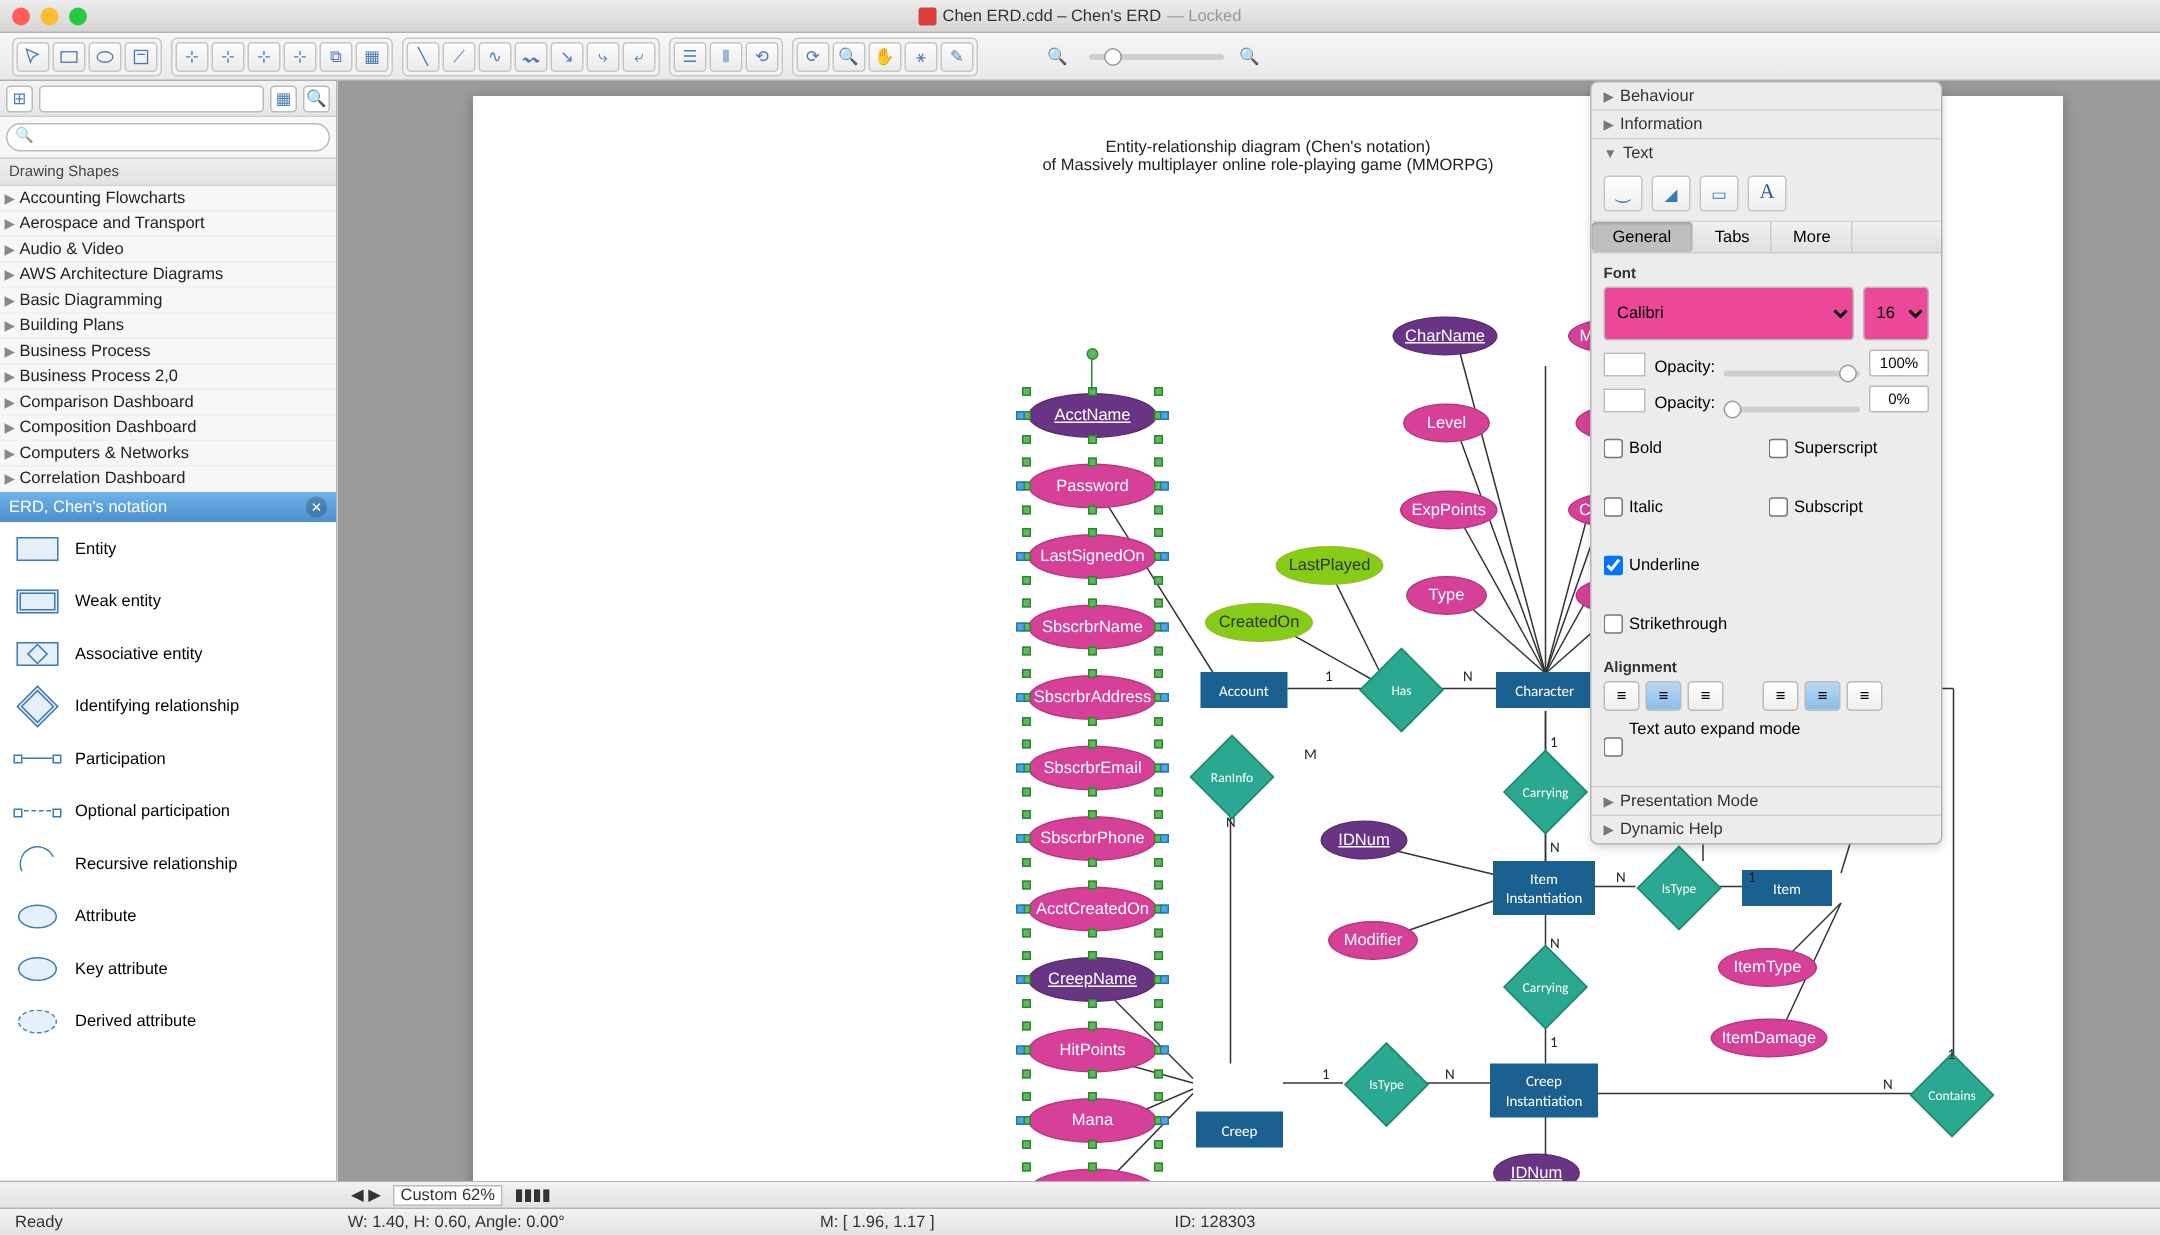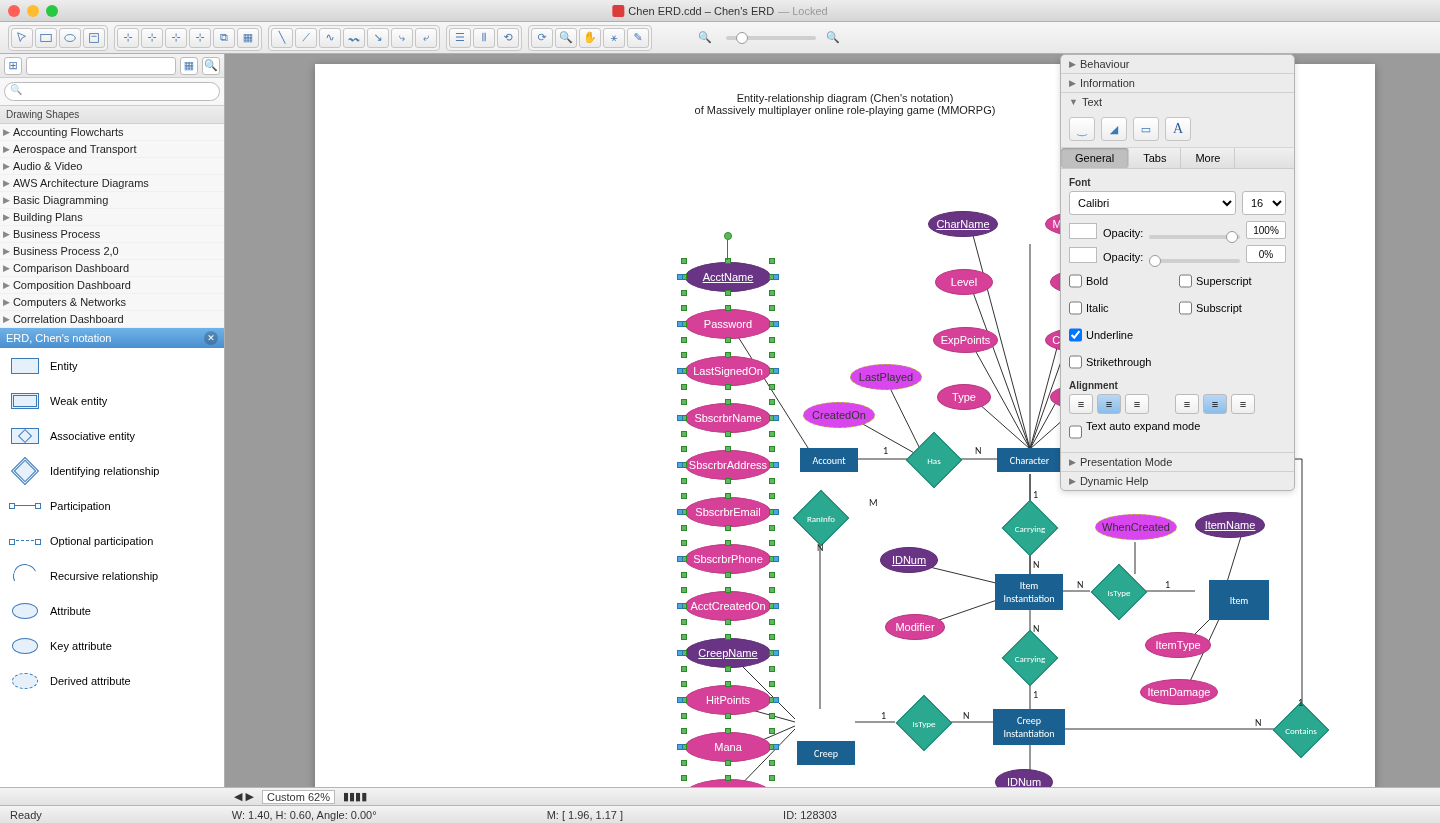--- a/index.html
+++ b/index.html
@@ -49,42 +49,42 @@
 .shape-thumb .line::before{left:-2px}.shape-thumb .line::after{right:-2px}
 .shape-thumb .arc{width:24px;height:24px;border:1px solid #3a7ab8;border-radius:50%;border-right-color:transparent;border-bottom-color:transparent;transform:rotate(20deg)}
 .canvas-area{flex:1;background:#9b9b9b;overflow:auto;position:relative}
 .page{position:absolute;left:90px;top:10px;width:1060px;height:770px;background:#fff;box-shadow:0 2px 8px rgba(0,0,0,.3)}
 .diagram{position:relative;width:100%;height:100%}
 .dtitle{position:absolute;top:28px;left:50%;transform:translateX(-50%);text-align:center;font-size:17px;color:#222;width:800px;font-family:Calibri,Arial}
 .d-entity{position:absolute;background:#1a6091;color:#fff;font-size:10px;display:flex;align-items:center;justify-content:center;text-align:center;font-family:Calibri,Arial;padding:2px 4px}
 .d-attr{position:absolute;background:#d74099;border:1px solid #b8357f;color:#fff;font-size:9px;display:flex;align-items:center;justify-content:center;border-radius:50%;font-family:Calibri,Arial}
 .d-attr.key{background:#6a3485;border-color:#5a2c70}
 .d-attr.key span{text-decoration:underline}
-.d-attr.der{background:#d946ef;border:1px dashed #b8a830;color:#333}
+.d-attr.der{background:#84cc16;border:1px dashed #b8a830;color:#333}
 .d-rel{position:absolute;width:52px;height:28px;display:flex;align-items:center;justify-content:center}
 .d-rel .dshape{width:40px;height:40px;background:#2aa890;border:1px solid #1f8570;transform:rotate(45deg);position:absolute}
 .d-rel span{position:relative;color:#fff;font-size:9px;font-family:Calibri,Arial}
 .card{position:absolute;font-size:10px;color:#222;font-family:Calibri,Arial}
 .sel-handles{position:absolute;pointer-events:none}
 .sel-handles .h{position:absolute;width:6px;height:6px;background:#5fb85f;border:1px solid #2a8a2a}
 .sel-handles .hb{position:absolute;width:6px;height:6px;background:#4aa8e0;border:1px solid #2878b0}
 svg.connectors{position:absolute;top:0;left:0;width:100%;height:100%;pointer-events:none}
 svg.connectors line{stroke:#333;stroke-width:1}
 .inspector{position:absolute;right:145px;top:0;width:235px;background:#ececec;border:1px solid #b5b5b5;border-radius:5px;box-shadow:0 2px 6px rgba(0,0,0,.15);z-index:10}
 .insp-sec{border-bottom:1px solid #d0d0d0}
 .insp-hdr{display:flex;align-items:center;padding:3px 8px;font-size:11px;color:#333;cursor:pointer}
 .insp-hdr .tri{margin-right:4px;color:#777;font-size:9px}
 .tool-row{display:flex;gap:6px;padding:6px 8px;border-bottom:1px solid #d5d5d5}
 .tool-row .tbtn{width:26px;height:24px;border:1px solid #c5c5c5;border-radius:3px;background:linear-gradient(#fff,#eee);display:flex;align-items:center;justify-content:center;cursor:pointer;color:#3a7ab8}
 .tab-row{display:flex;background:linear-gradient(#f0f0f0,#e0e0e0);border-bottom:1px solid #ccc}
 .tab-row .tab{flex:0 0 auto;padding:4px 14px;font-size:11px;border-right:1px solid #ccc;cursor:pointer}
 .tab-row .tab.active{background:#bfbfbf;border-radius:3px;box-shadow:inset 0 1px 2px rgba(0,0,0,.2)}
 .font-ctrl{padding:8px}
 .font-ctrl .lbl{font-size:10px;color:#333;margin-bottom:3px;font-weight:bold}
-.font-ctrl select,.font-ctrl input{border:1px solid #bbb;border-radius:3px;height:24px;font-size:11px;padding:0 4px;background:#ffffff}
+.font-ctrl select,.font-ctrl input{border:1px solid #bbb;border-radius:3px;height:36px;font-size:11px;padding:0 4px;background:#ec4899}
 .font-ctrl .row{display:flex;gap:6px;margin-bottom:6px;align-items:center}
 .opacity-row{display:flex;align-items:flex-end;gap:6px;margin-bottom:6px}
 .opacity-row .sw{width:28px;height:16px;border:1px solid #bbb;background:#fff}
 .opacity-row .sl{flex:1;height:4px;background:#cfcfcf;border-radius:2px;position:relative}
 .opacity-row .sl .kn{width:12px;height:12px;background:#fff;border:1px solid #999;border-radius:50%;position:absolute;top:-4px}
 .opacity-row .val{width:40px;height:18px;border:1px solid #bbb;background:#fff;text-align:center;font-size:10px;line-height:18px;border-radius:2px}
 .checks{display:grid;grid-template-columns:1fr 1fr;gap:3px;margin-bottom:6px}
 .checks label{display:flex;align-items:center;gap:4px;font-size:11px}
 .align-row{display:flex;gap:4px;margin-bottom:6px}
 .align-btn{width:24px;height:20px;border:1px solid #bbb;border-radius:3px;background:linear-gradient(#fff,#eee);display:flex;align-items:center;justify-content:center;cursor:pointer}
@@ -537,21 +537,21 @@
           </div>
         <div class="d-attr der" style="left:488px;top:338px;width:72px;height:26px">
             <span>CreatedOn</span>
           </div>
         <div class="d-attr der" style="left:780px;top:450px;width:82px;height:26px">
             <span>WhenCreated</span>
           </div>
 
         <div class="d-entity" style="left:485px;top:384px;width:58px;height:24px">Account</div>
         <div class="d-entity" style="left:682px;top:384px;width:65px;height:24px">Character</div>
-        <div class="d-entity" style="left:894px;top:516px;width:60px;height:40px">Item</div>
+        <div class="d-entity" style="left:846px;top:516px;width:60px;height:24px">Item</div>
         <div class="d-entity" style="left:680px;top:510px;width:68px;height:36px">Item Instantiation</div>
         <div class="d-entity" style="left:482px;top:677px;width:58px;height:24px">Creep</div>
         <div class="d-entity" style="left:678px;top:645px;width:72px;height:36px">Creep Instantiation</div>
 
         <div class="d-rel" style="left:593px;top:382px">
             <div class="dshape"></div>
             <span>Has</span>
           </div>
         <div class="d-rel" style="left:825px;top:382px">
             <div class="dshape"></div>

